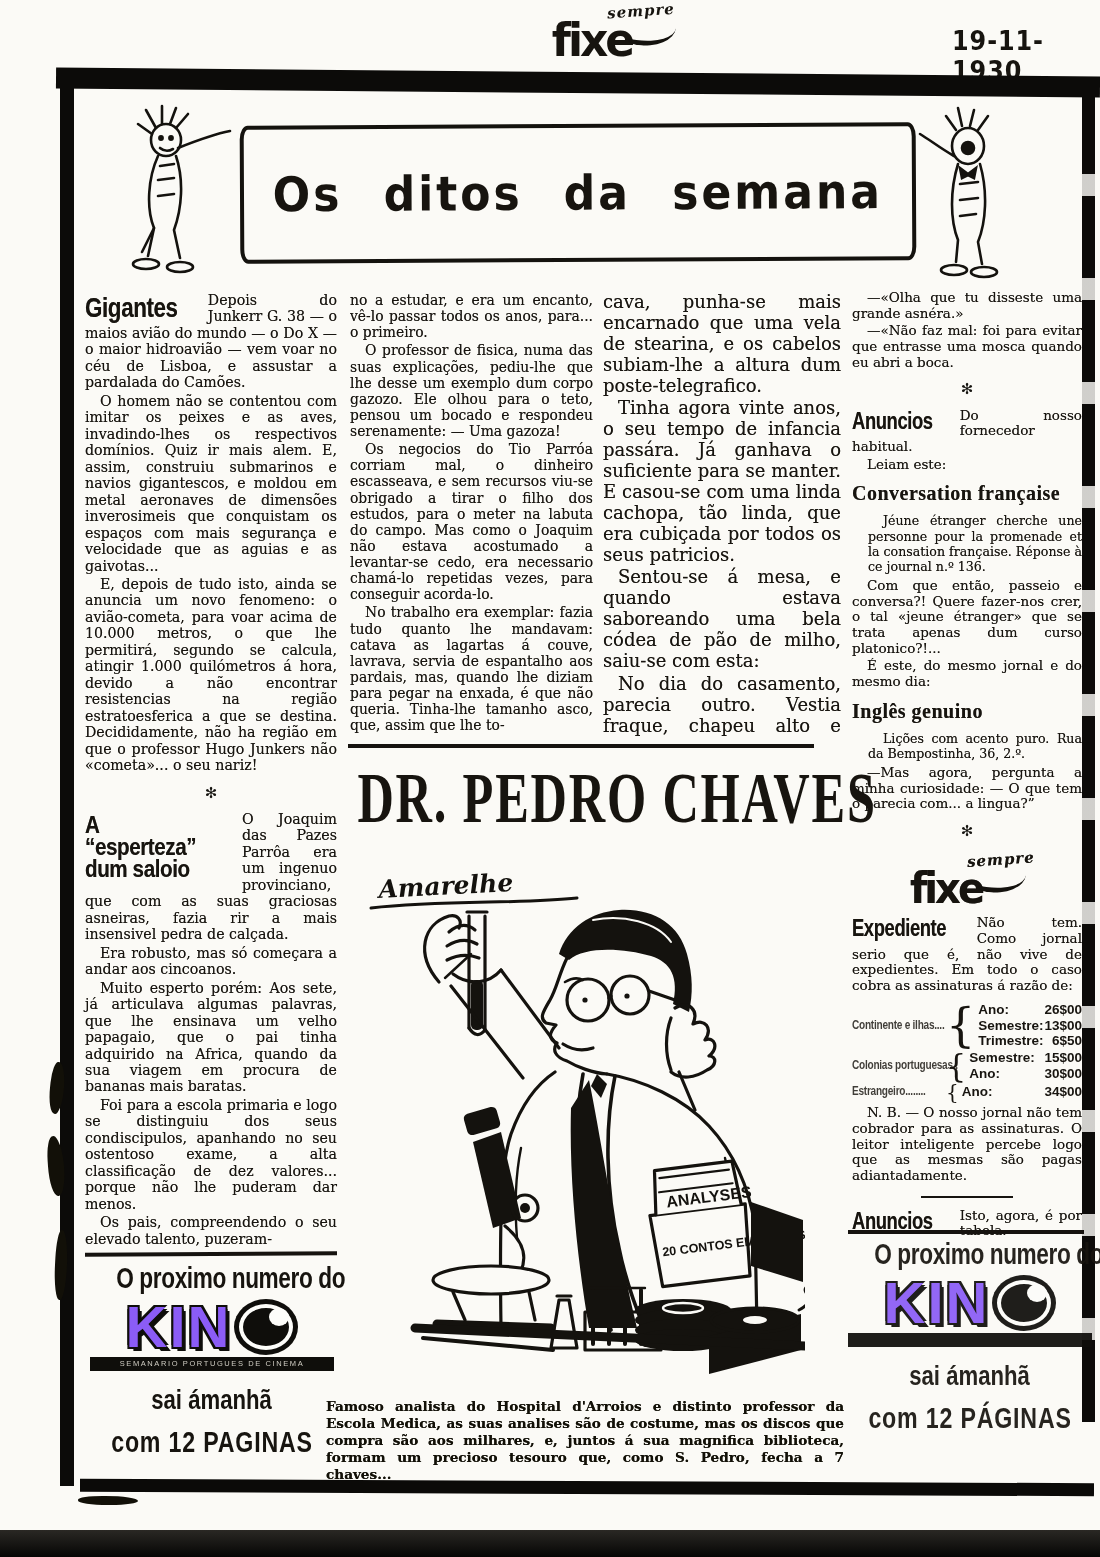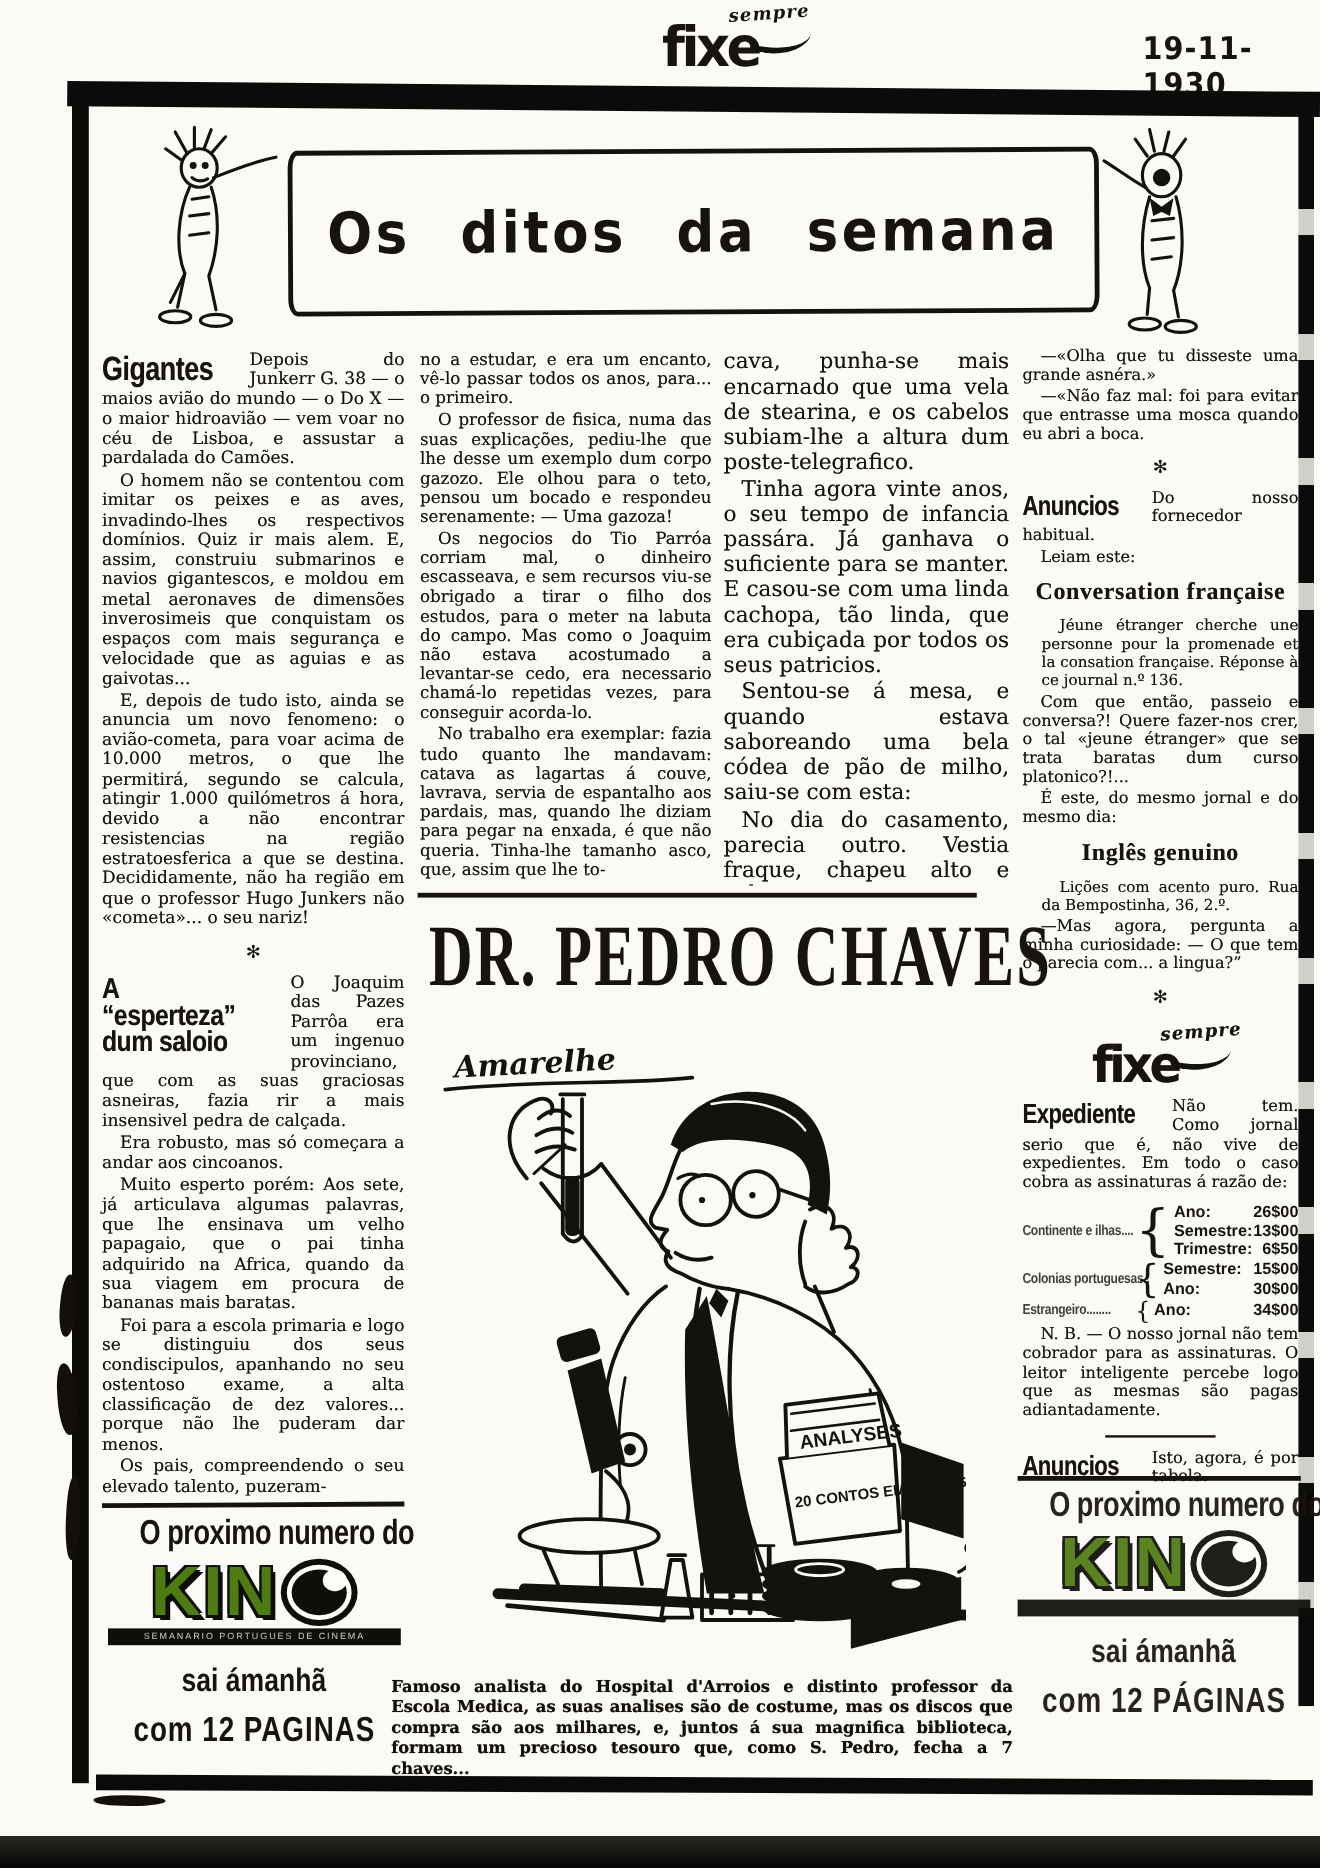--- a/index.html
+++ b/index.html
@@ -38,21 +38,21 @@
   #col3{left:603px;top:292px;width:238px;height:446px;overflow:hidden;font-size:18px;}
   #col4{left:852px;top:290px;width:230px;font-size:13.5px;}
   .bp{margin:0 0 2px 0;}
   .ind{text-indent:15px;}
   .runin{float:left;font-family:"Liberation Sans",sans-serif;font-weight:900;line-height:.92;
         margin:3px 7px 0 0;transform:scaleX(.8);transform-origin:left top;letter-spacing:-.5px;}
   .runin.g{font-size:28px;}
   .runin.e{font-size:24px;width:150px;transform:scaleX(.86);}
   .runin.sm{font-size:23px;}
   .orn{text-align:center;font-size:15px;margin:11px 0 9px 0;color:#14120e;text-shadow:none;}
-  .adhead{text-align:center;font-family:"Liberation Serif",serif;font-weight:700;font-size:20px;
+  .adhead{text-align:left;font-family:"Liberation Serif",serif;font-weight:700;font-size:20px;
         margin:10px 0 8px 0;letter-spacing:.5px;}
   .adbody{font-size:12.6px;line-height:1.2;margin:0 0 4px 16px;}
   .hr-heavy{position:absolute;background:#16130f;}
   
   .rates{margin:8px 0 4px 0;text-shadow:none;}
   .rgroup{display:flex;align-items:center;margin:1px 0;}
   .rlabel{width:94px;font-family:"Liberation Sans",sans-serif;font-weight:700;font-size:12px;
         transform:scaleX(.84);transform-origin:left;opacity:.82;white-space:nowrap;letter-spacing:-.3px;}
   .rbrace{font-family:"DejaVu Serif",serif;font-weight:400;margin:0 3px 0 0;line-height:.9;}
   .b3{font-size:46px;} .b2{font-size:32px;} .b1{font-size:20px;}
@@ -72,21 +72,21 @@
   #caption{position:absolute;left:326px;top:1398px;width:518px;font-size:13.6px;font-weight:bold;
         line-height:1.25;text-align:justify;color:#121007;text-shadow:0 0 .6px rgba(18,16,7,.8);}
   
   .kino-ad{position:absolute;width:256px;text-align:center;}
   #kino-left{left:84px;top:1262px;}
   #kino-right{left:842px;top:1238px;opacity:.93;}
   .kino-line1{font-family:"Liberation Sans",sans-serif;font-weight:900;font-size:29px;white-space:nowrap;
         display:inline-block;transform:scaleX(.78);letter-spacing:-.5px;}
   .kino-row{display:flex;align-items:center;justify-content:center;margin-top:4px;}
   .kino-letters{font-family:"Liberation Sans",sans-serif;font-weight:900;font-size:58px;letter-spacing:2px;
-        color:#4d7c0f;line-height:.9;
+        color:#8b5cf6;line-height:.9;
         text-shadow:-2px -2px 0 #0f0e0b,2px -2px 0 #0f0e0b,-2px 2px 0 #0f0e0b,2px 2px 0 #0f0e0b,4px 4px 0 #0f0e0b;}
   .kino-o{display:inline-block;width:64px;height:56px;background:#0f0e0b;border-radius:50%;position:relative;margin-left:3px;}
   .kino-o::before{content:"";position:absolute;inset:5px;border:4px solid #fdfdfa;border-radius:50%;}
   .kino-o::after{content:"";position:absolute;right:9px;top:9px;width:20px;height:18px;background:#fdfdfa;border-radius:50%;}
   .kino-bar{height:14px;background:#0f0e0b;margin:2px 6px 0 6px;line-height:14px;overflow:hidden;
         font-family:"Liberation Sans",sans-serif;font-size:7.5px;letter-spacing:1.6px;color:#cfccc2;white-space:nowrap;}
   .kino-line2{font-family:"Liberation Sans",sans-serif;font-weight:900;font-size:27px;display:inline-block;
         transform:scaleX(.82);margin-top:14px;}
   .kino-line3{font-family:"Liberation Sans",sans-serif;font-weight:900;font-size:29px;display:inline-block;
         transform:scaleX(.8);margin-top:10px;letter-spacing:1px;}
@@ -197,21 +197,21 @@
     <div class="orn">✻</div>
     <div>
       <p class="bp">
         <span class="runin sm">Anuncios</span>
         <span>Do nosso fornecedor habitual.</span>
       </p>
       <p class="bp ind">Leiam este:</p>
     </div>
     <div class="adhead">Conversation française</div>
     <p class="adbody ind">Jéune étranger cherche une personne pour la promenade et la consation française. Réponse à ce journal n.º 136.</p>
-    <p class="bp ind">Com que então, passeio e conversa?! Quere fazer-nos crer, o tal «jeune étranger» que se trata baratas dum curso platonico?!...</p>
+    <p class="bp ind">Com que então, passeio e conversa?! Quere fazer-nos crer, o tal «jeune étranger» que se trata apenas dum curso platonico?!...</p>
     <p class="bp ind">É este, do mesmo jornal e do mesmo dia:</p>
     <div class="adhead">Inglês genuino</div>
     <p class="adbody ind">Lições com acento puro. Rua da Bempostinha, 36, 2.º.</p>
     <p class="bp ind">—Mas agora, pergunta a minha curiosidade: — O que tem o parecia com... a lingua?”</p>
     <div class="orn">✻</div>
     <div class="mid-logo">
       <span class="brand-small">sempre</span>
       <span class="brand-big">fixe</span><span class="brand-swash"></span>
     </div>
     <div>

